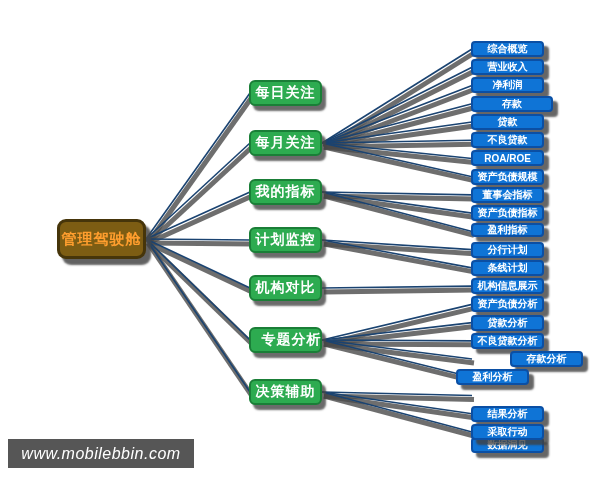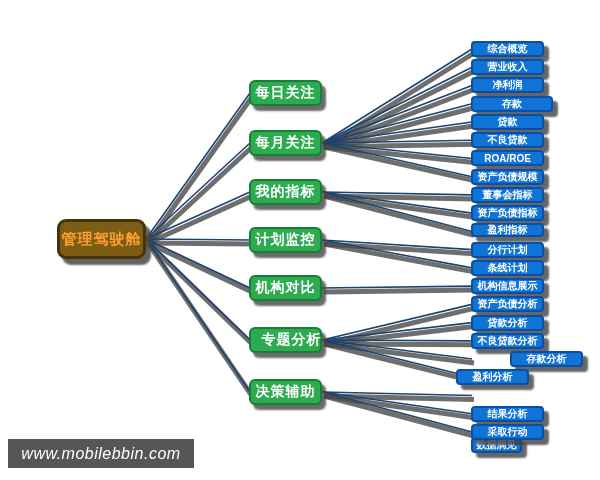--- a/index.html
+++ b/index.html
@@ -173,18 +173,18 @@
       <div class="node leaf-node" style="left: 471px; top: 259.88px; width: 73px; height: 16px;">条线计划</div>
       <div class="node branch-node" style="left: 249px; top: 275px; width: 73px; height: 26px;">机构对比</div>
       <div class="node leaf-node" style="left: 471px; top: 278.12px; width: 73px; height: 16px;">机构信息展示</div>
       <div class="node branch-node" style="left: 249px; top: 327px; width: 73px; height: 26px; padding-left: 12px;">专题分析</div>
       <div class="node leaf-node" style="left: 471px; top: 296.36px; width: 73px; height: 16px;">资产负债分析</div>
       <div class="node leaf-node" style="left: 471px; top: 314.6px; width: 73px; height: 16px;">贷款分析</div>
       <div class="node leaf-node" style="left: 471px; top: 332.84px; width: 73px; height: 16px;">不良贷款分析</div>
       <div class="node leaf-node" style="left: 471px; top: 351.08px; width: 73px; height: 16px; margin-left: 39px;">存款分析</div>
       <div class="node leaf-node" style="left: 456px; top: 369.32px; width: 73px; height: 16px;">盈利分析</div>
       <div class="node branch-node" style="left: 249px; top: 379px; width: 73px; height: 26px;">决策辅助</div>
-      <div class="node leaf-node" style="left: 471px; top: 405px; width: 51px; height: 16px; margin-top: 32px;">数据洞见</div>
+      <div class="node leaf-node" style="left: 471px; top: 405px; width: 73px; height: 16px; margin-top: 32px;">数据洞见</div>
       <div class="node leaf-node" style="left: 471px; top: 405.8px; width: 73px; height: 16px;">结果分析</div>
       <div class="node leaf-node" style="left: 471px; top: 424.04px; width: 73px; height: 16px;">采取行动</div>
     </div>
   <div class="watermark">www.mobilebbin.com</div>
 </div>
 
 </body></html>

